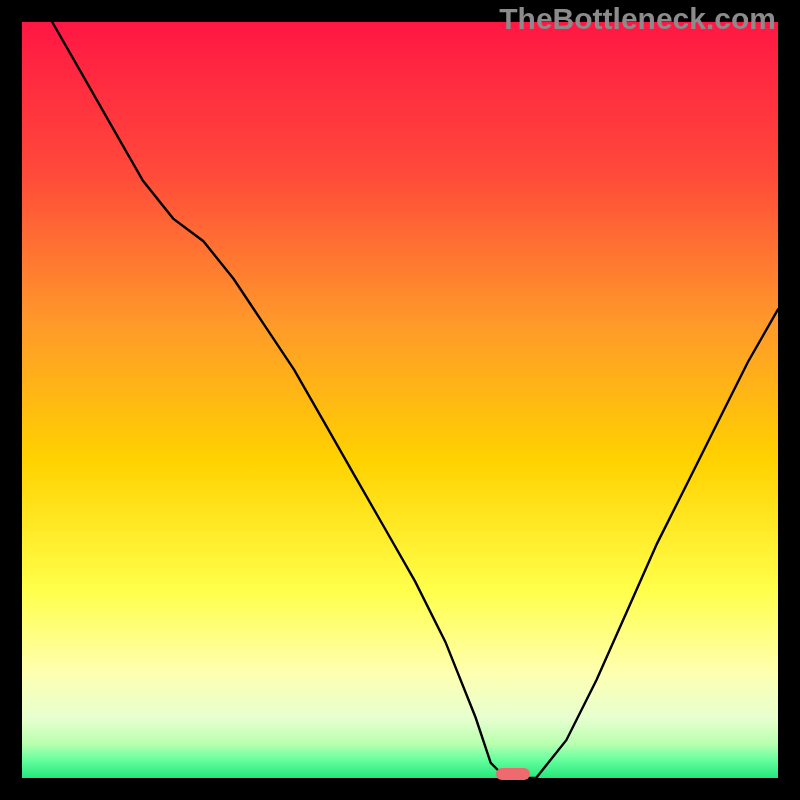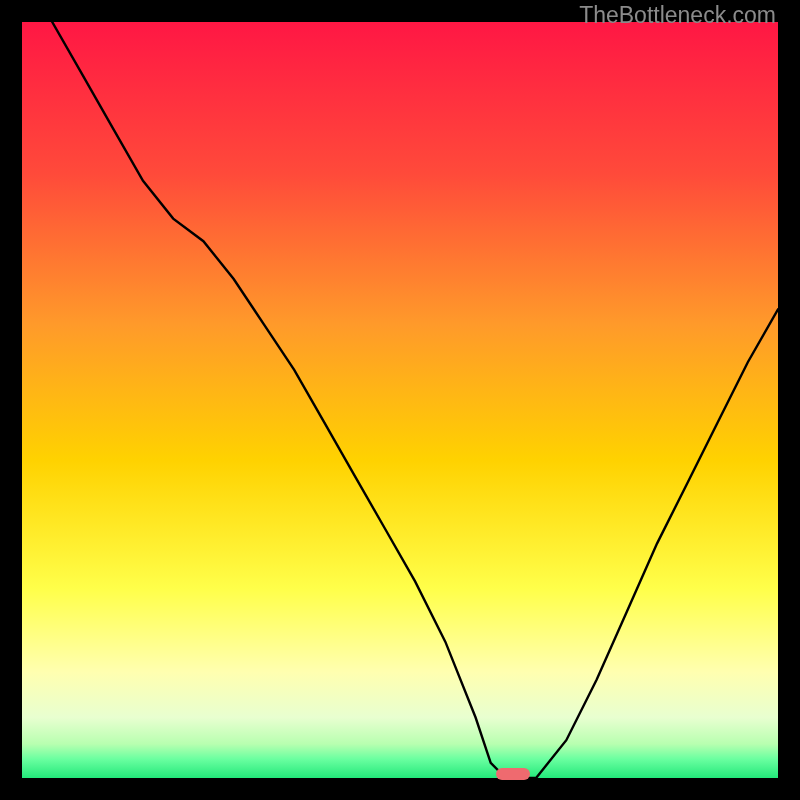--- a/index.html
+++ b/index.html
@@ -23,22 +23,22 @@
     left: 0;
     top: 0;
     width: 756px;
     height: 756px;
   }
   .watermark {
     position: absolute;
     top: 2px;
     right: 24px;
     font-family: Arial, Helvetica, sans-serif;
-    font-size: 23px;
-    font-weight: 400;
+    font-size: 30px;
+    font-weight: 700;
     color: #8b8b8b;
     letter-spacing: 0px;
   }
   .marker {
     position: absolute;
     width: 34px;
     height: 12px;
     border-radius: 6px;
     transform: translate(-50%, -50%);
   }

